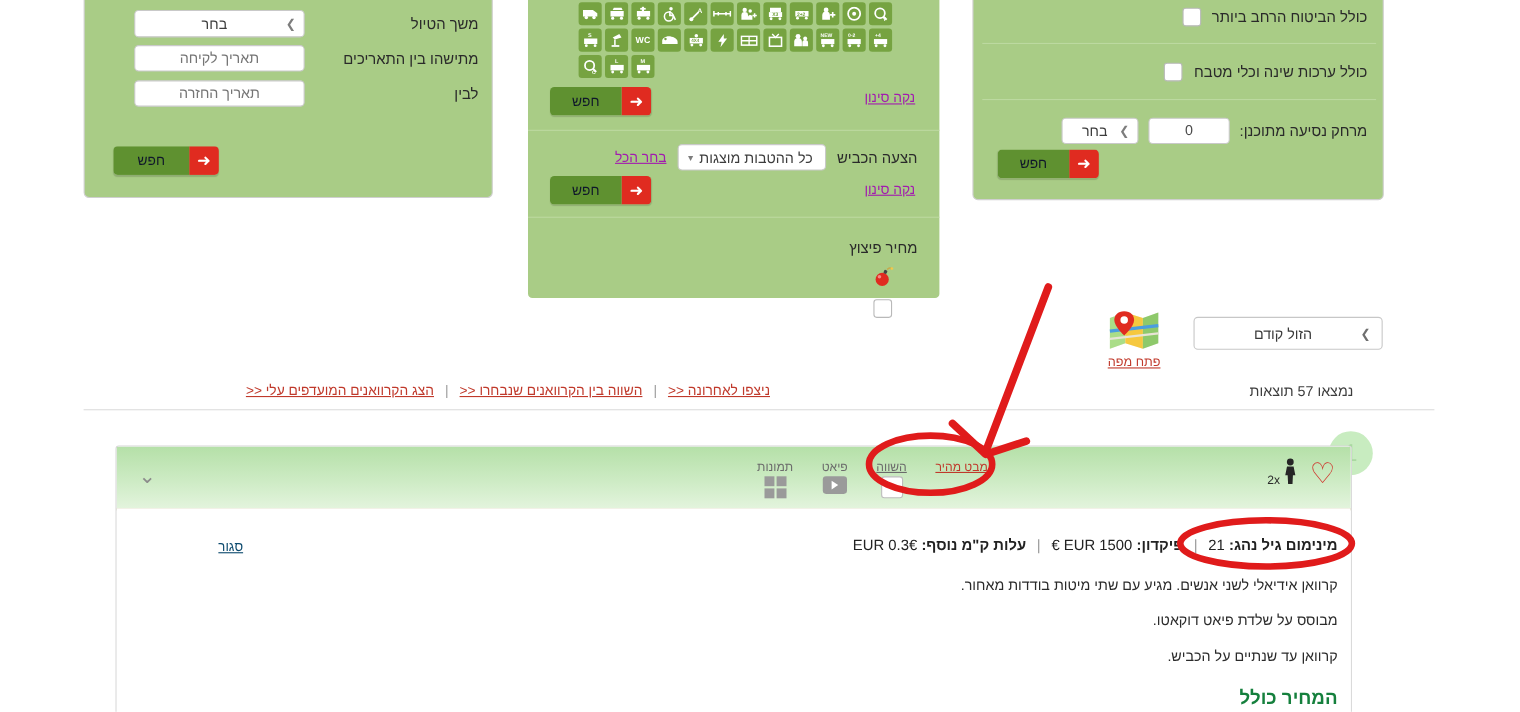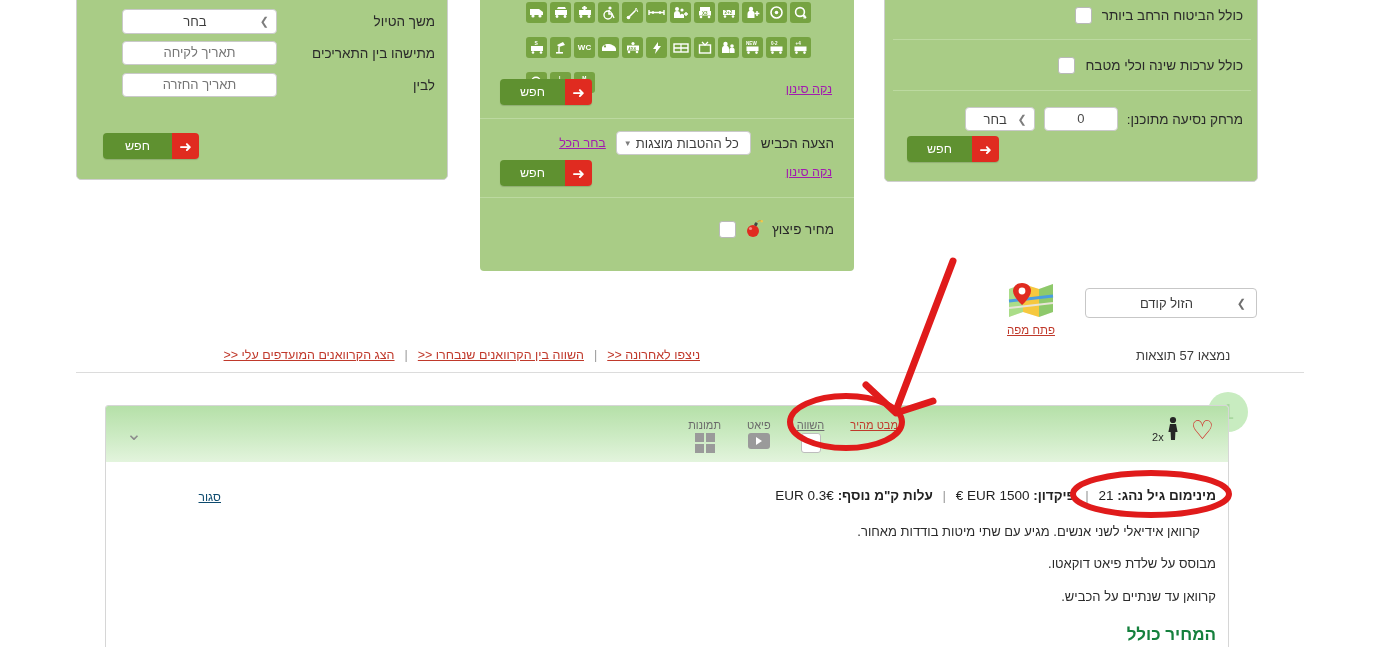--- a/index.html
+++ b/index.html
@@ -50,38 +50,38 @@
   .searchbtn{
     display:inline-flex;align-items:stretch;height:26px;
     border-radius:4px;overflow:hidden;box-shadow:0 1px 1px rgba(0,0,0,.15);
     cursor:pointer;
   }
   .searchbtn .arrowbox{
     background:#e02b20;width:27px;display:flex;align-items:center;justify-content:center;
     color:#fff;font-size:15px;line-height:1;
   }
   .searchbtn .lbltxt{
-    background:#5f9130;color:#ffffff;font-size:12.5px;
+    background:#5f9130;color:#0f172a;font-size:12.5px;
     display:flex;align-items:center;justify-content:center;
     padding:0 22px;white-space:nowrap;
   }
 
   
   .cbx{
     width:17px;height:17px;background:#fff;border:1px solid #b9b9b9;
     border-radius:3px;box-sizing:border-box;flex:none;cursor:pointer;
   }
   .hr{height:1px;background:#bcd9a0;width:100%;}
 
   
   a.lnk{color:#a21caf;text-decoration:underline;font-size:12.5px;cursor:pointer;}
   a.lnk2{color:#c0392b;text-decoration:underline;font-size:12.5px;cursor:pointer;}
 
   
-  .icongrid{position:absolute;display:flex;flex-direction:column;gap:14px;align-items:flex-start;}
+  .icongrid{position:absolute;display:flex;flex-direction:column;gap:3px;align-items:flex-start;}
   .igrow{display:flex;gap:3px;direction:ltr;}
   .ico{
     width:21px;height:21px;background:#76a341;border-radius:3px;
     display:flex;align-items:center;justify-content:center;
     color:#fff;font-size:9px;line-height:1;cursor:pointer;
     position:relative;overflow:hidden;font-weight:bold;
   }
   .ico svg{display:block;}
 
   
@@ -407,21 +407,21 @@
 
     <a class="lnk" style="position:absolute;right:22px;top:175px;">נקה סינון</a>
 
     <div class="searchbtn" style="position:absolute;left:20px;top:170px;">
       <span class="arrowbox">➜</span>
       <span class="lbltxt" style="padding:0 20px;">חפש</span>
     </div>
 
     <div class="hr" style="position:absolute;left:0;top:207px;"></div>
 
-    <div style="position:absolute;right:20px;top:228px;display:flex;align-items:center;gap:8px;">
+    <div style="position:absolute;right:20px;top:228px;display:flex;align-items:center;gap:8px;flex-direction:column;">
       <span class="lbl">מחיר פיצוץ</span>
       <span style="display:inline-block;">
         <svg width="20" height="20" viewBox="0 0 20 20">
             <circle cx="9" cy="13" r="6" fill="#e02b20"></circle>
             <circle cx="6.5" cy="10.5" r="1.6" fill="#f58b86"></circle>
             <rect x="10.5" y="4.5" width="3" height="3.4" rx="1" fill="#444" transform="rotate(25 12 6)"></rect>
             <path d="M13.5 4 Q16 1.5 17.5 3.5" stroke="#c8a94a" stroke-width="1.3" fill="none"></path>
             <circle cx="17.8" cy="3.2" r="1.2" fill="#f2c84b"></circle>
           </svg>
       </span>
@@ -548,21 +548,21 @@
         <span>21</span>
         <span class="divider">|</span>
         <b>פיקדון:</b>
         <span>1500</span>
         <span>EUR €</span>
         <span class="divider">|</span>
         <b>עלות ק"מ נוסף:</b>
         <span>0.3€ EUR</span>
       </div>
 
-      <div class="desc" style="position:absolute;right:28px;top:63px;">קרוואן אידיאלי לשני אנשים. מגיע עם שתי מיטות בודדות מאחור.</div>
+      <div class="desc" style="position:absolute;right:12px;top:63px;">קרוואן אידיאלי לשני אנשים. מגיע עם שתי מיטות בודדות מאחור.</div>
       <div class="desc" style="position:absolute;right:12px;top:95px;">מבוסס על שלדת פיאט דוקאטו.</div>
       <div class="desc" style="position:absolute;right:12px;top:128px;">קרוואן עד שנתיים על הכביש.</div>
 
       <div class="totalprice" style="position:absolute;right:12px;top:163px;">המחיר כולל</div>
     </div>
   </div>
 
   <svg class="anno" style="left:0;top:0;width:1382px;height:647px;">
 
     <path d="M953 261 L897 408" stroke="#e01b1b" stroke-width="7" fill="none" stroke-linecap="round"></path>

